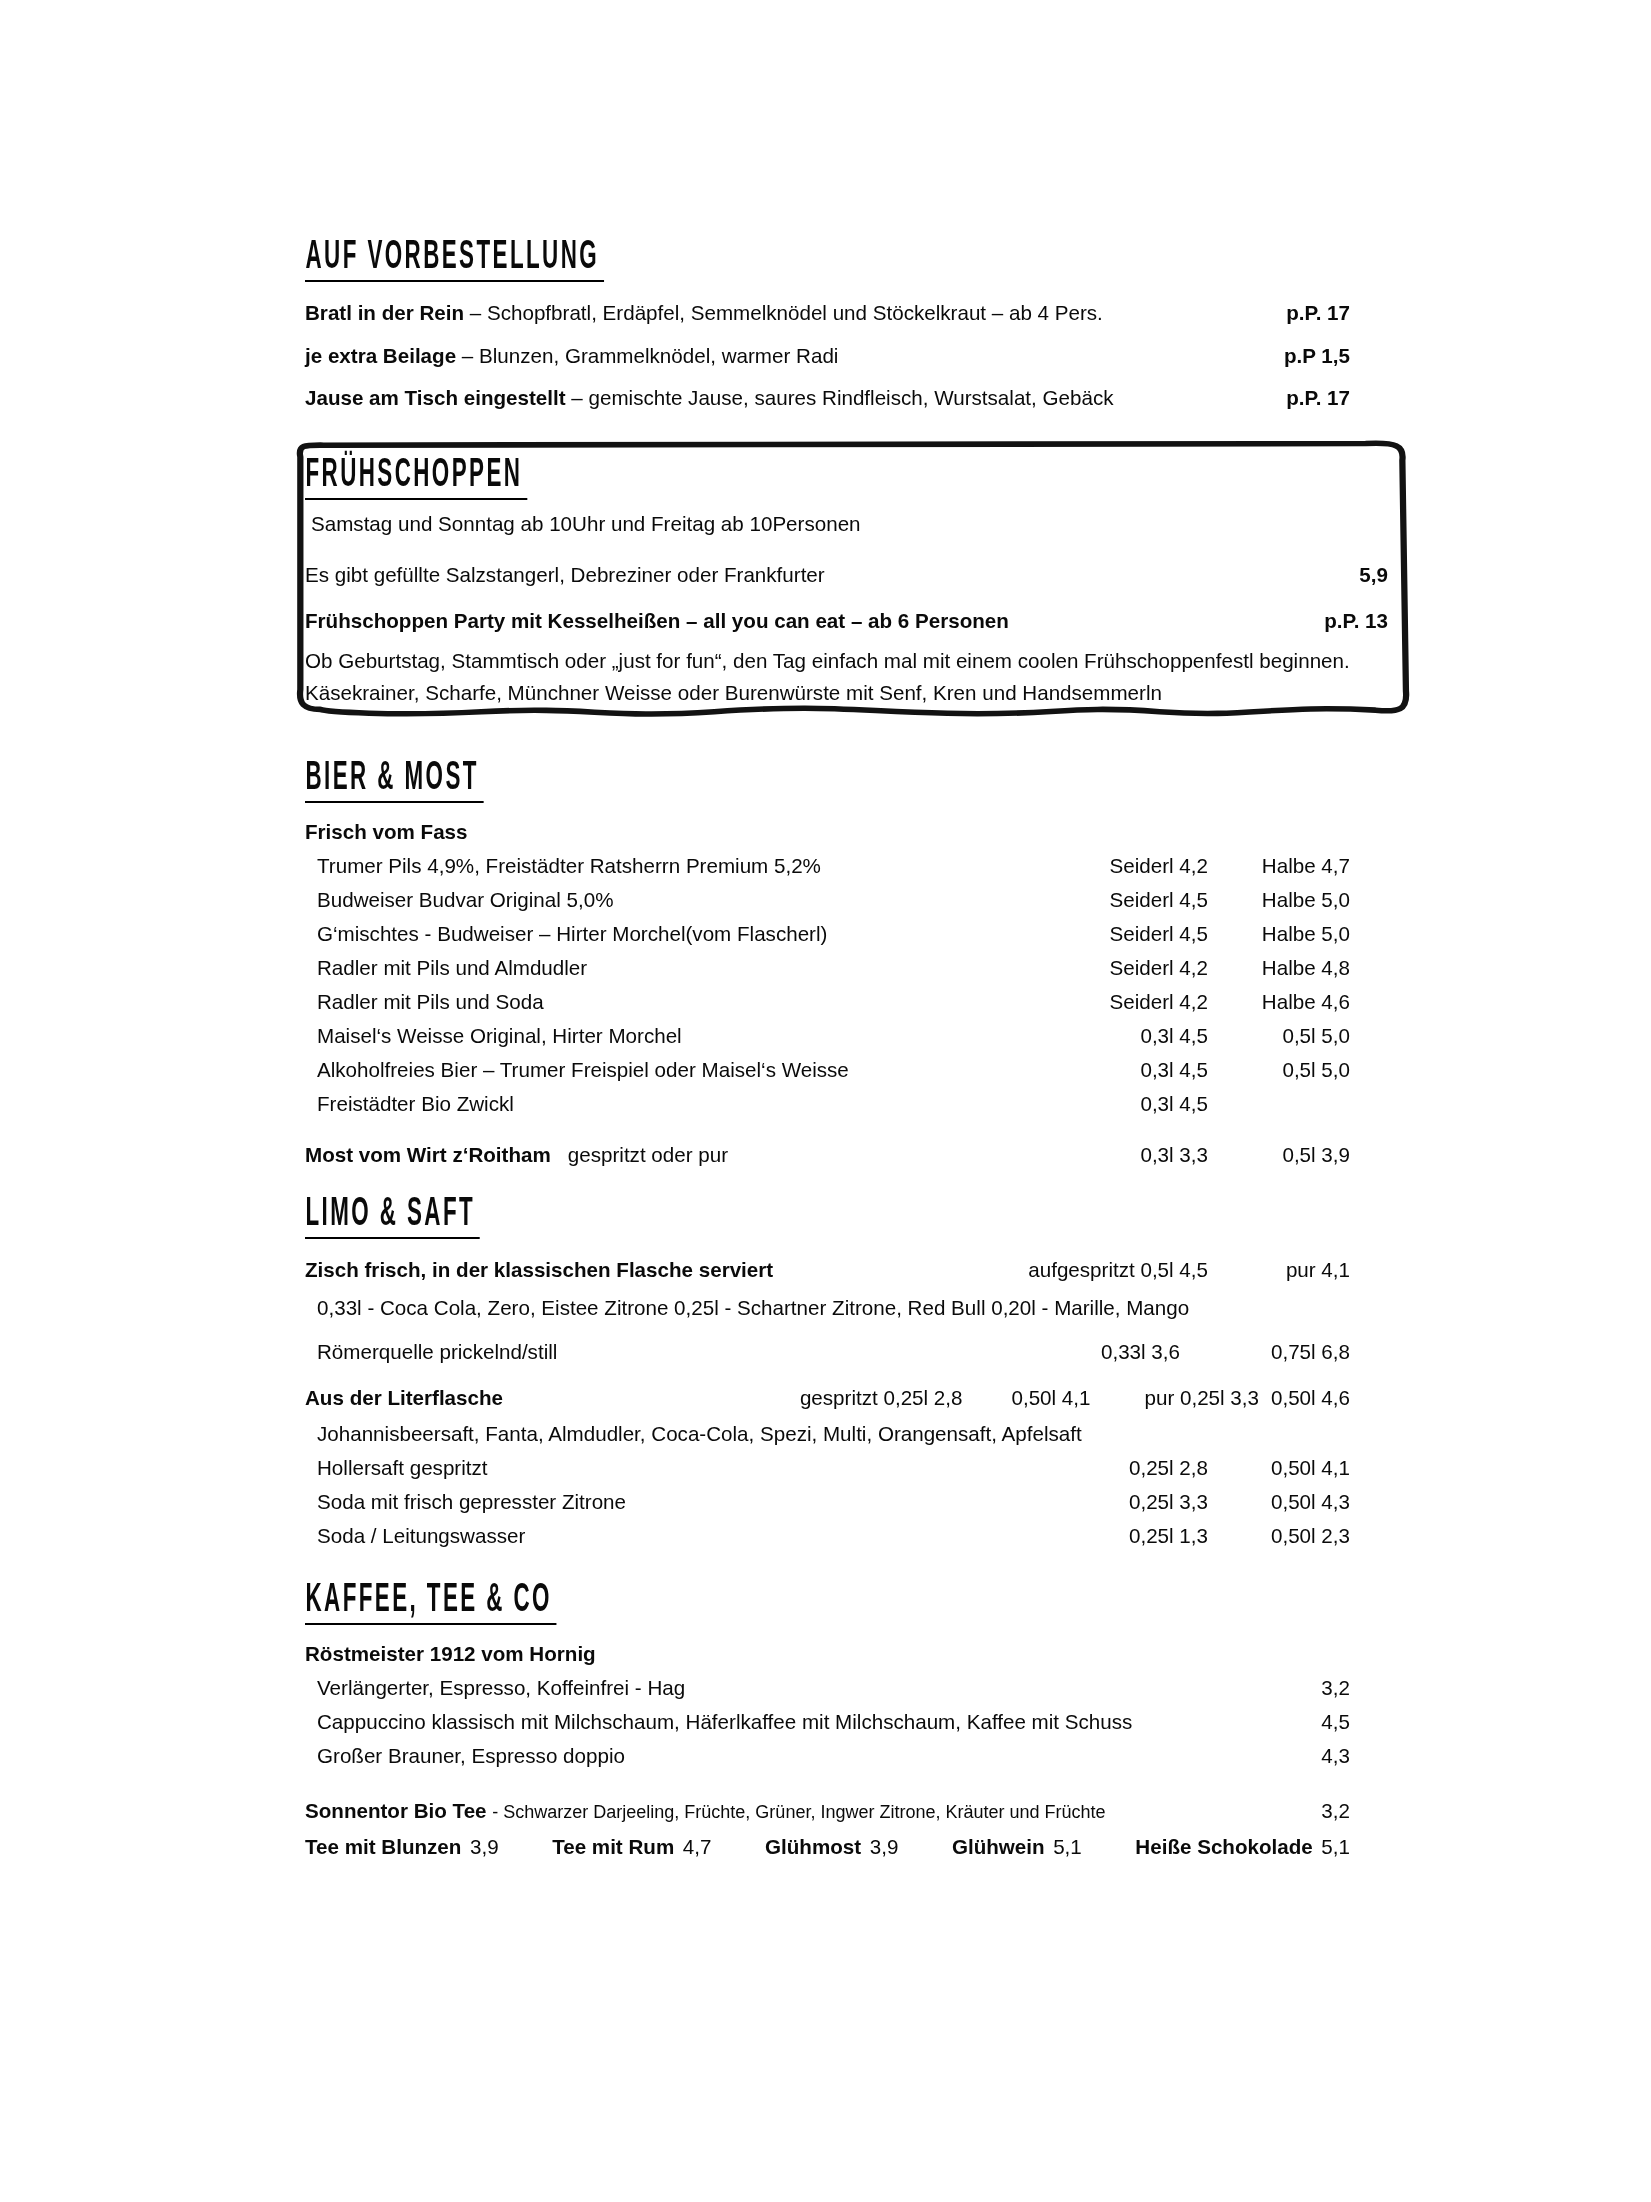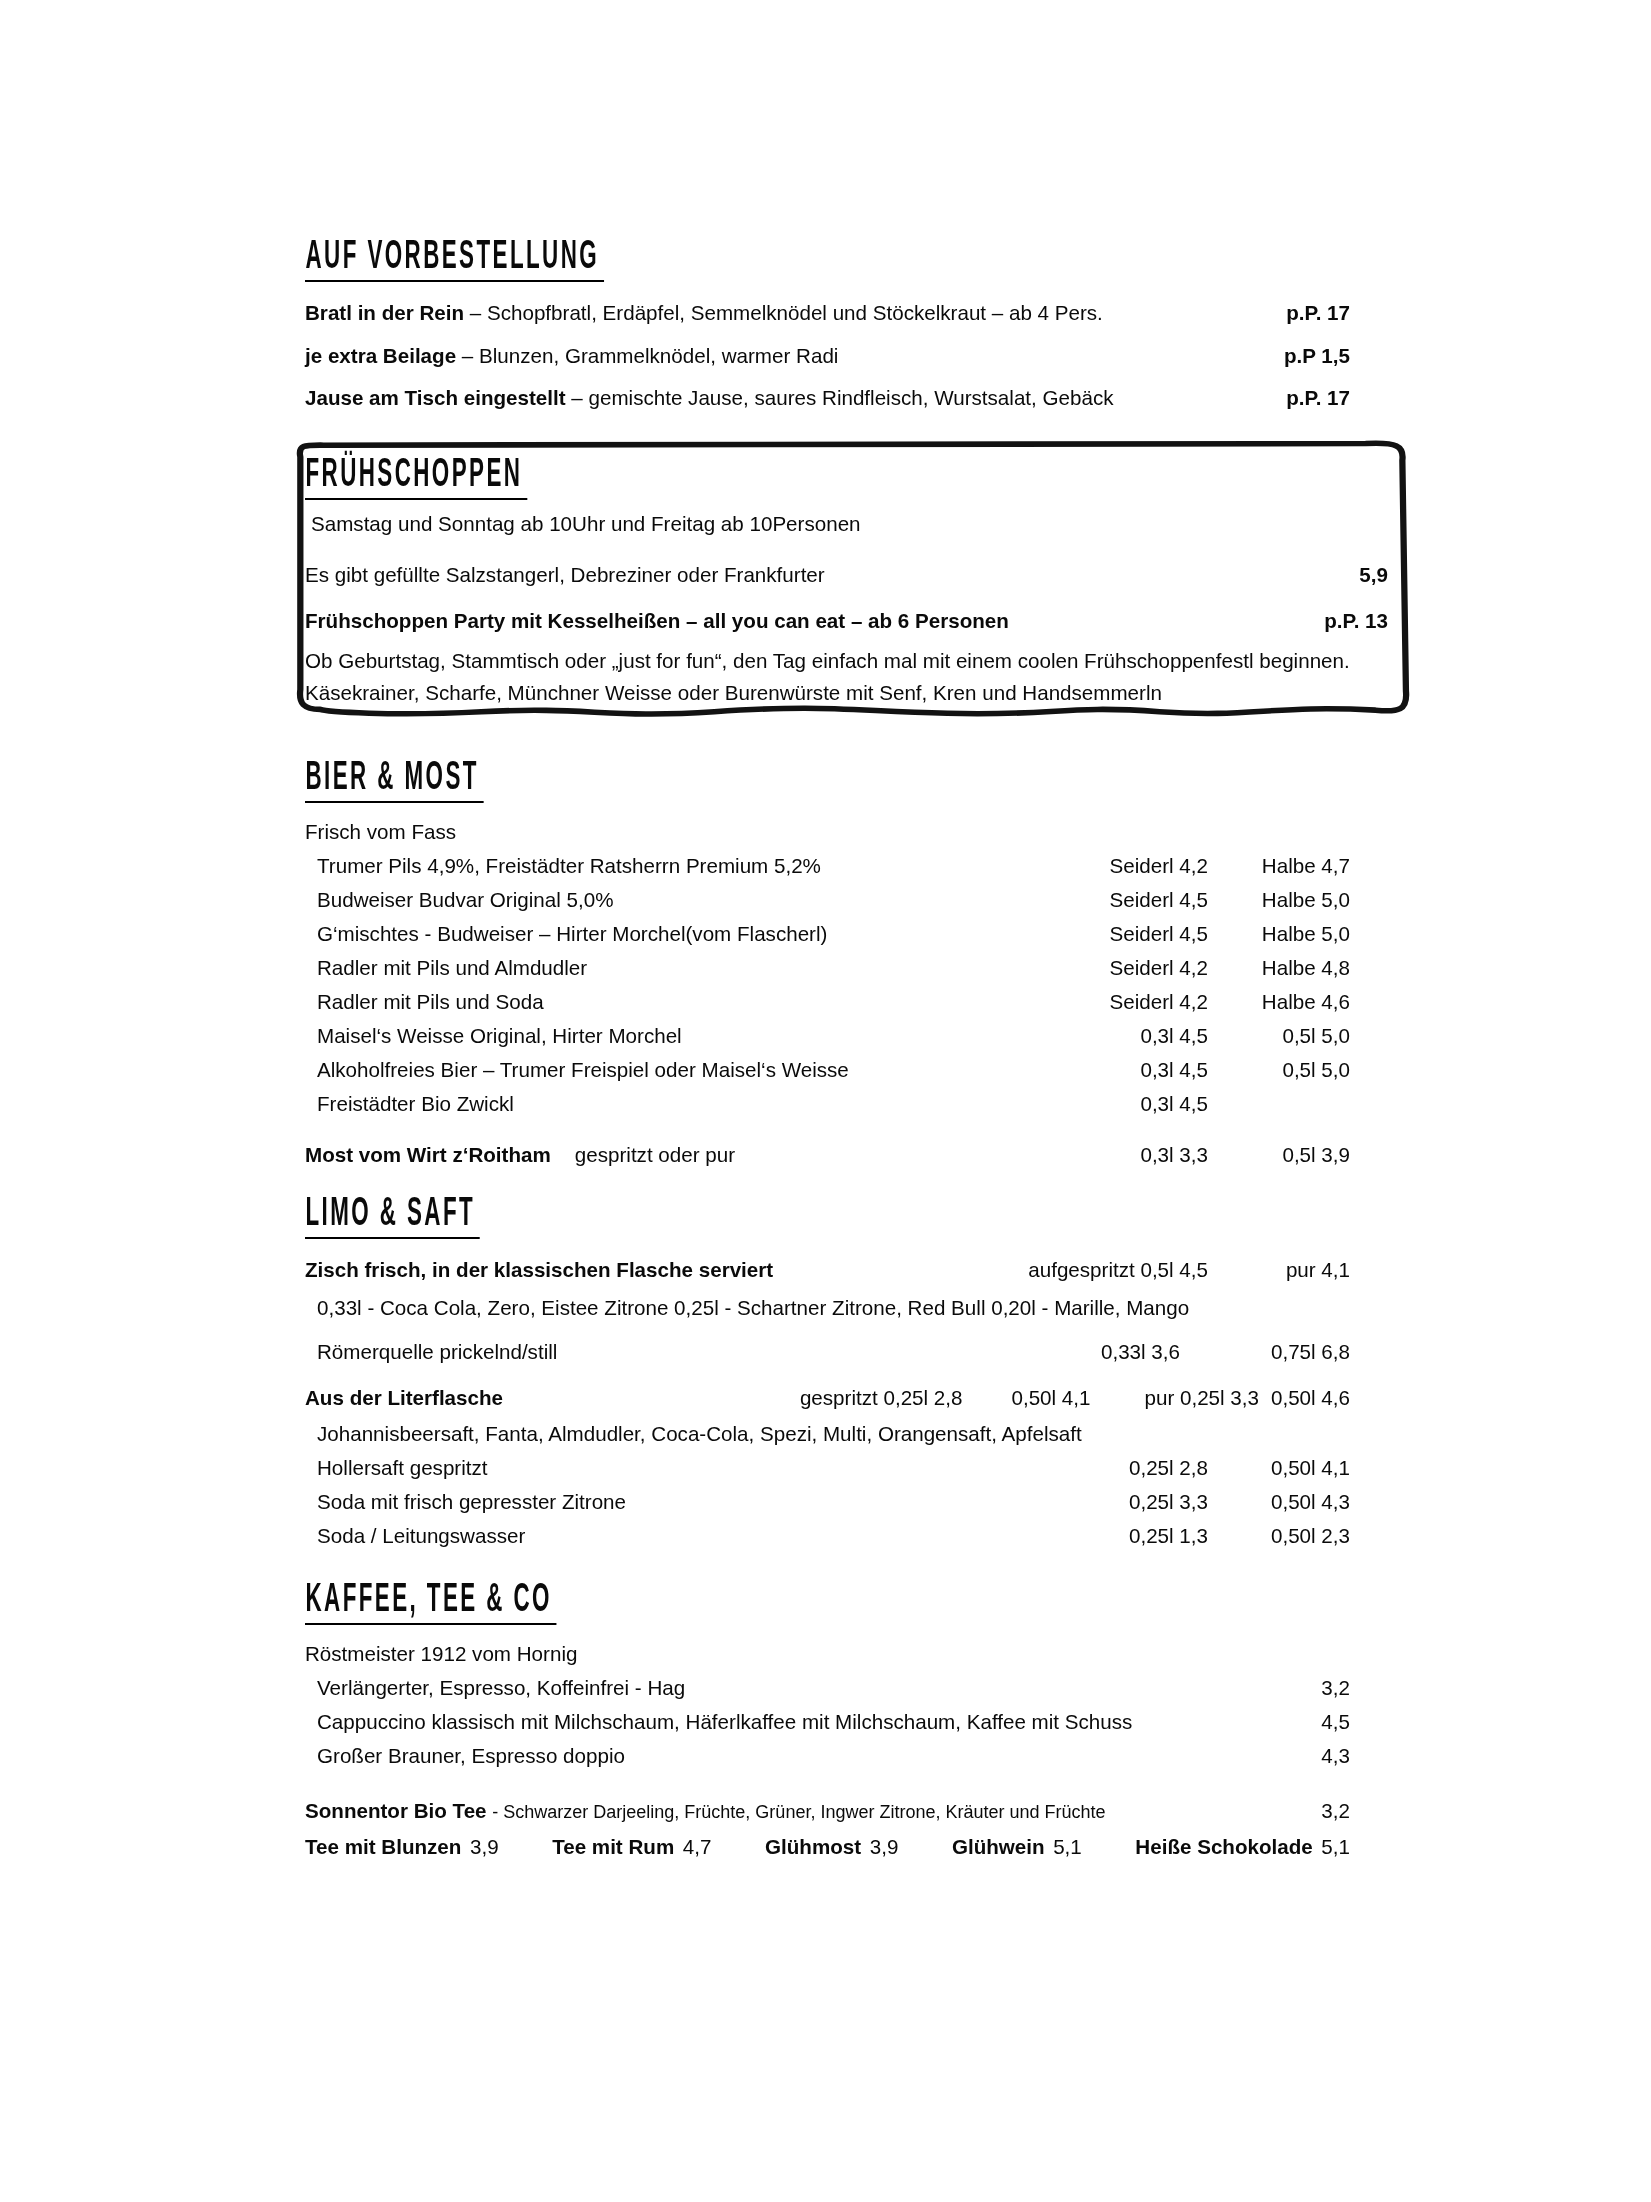--- a/index.html
+++ b/index.html
@@ -36,24 +36,24 @@
   
   .fbox{position:relative;margin:22.4px 0 29px -19px;width:1083px;padding:12px 26px 15.5px 19px;}
   .fbox svg.frame{position:absolute;left:0;top:0;width:100%;height:100%;pointer-events:none;}
   .fbox h2{margin-bottom:6.9px;}
   .fbox .intro{margin-bottom:17px;padding-left:6px;}
   .fbox .row1{margin-bottom:12px;}
   .fbox .row2{margin-bottom:6.9px;}
   .fbox p{margin:0;line-height:32px;}
 
   .secbier h2{margin-bottom:12px;}
-  .gh{font-weight:400;}
+  .gh{font-weight:700;}
   .g2{margin-top:15.5px;}
   .mostrow{margin-top:17px;}
-  .gap-desc{margin-left:24px;}
+  .gap-desc{margin-left:17px;}
 
   .seclimo h2{margin:17px 0 13.8px 0;}
   .dline{margin-top:3.4px;}
   .roemer{margin-top:10.3px;gap:28px;}
   .lit{margin-top:12px;}
   .litcells{flex:1;display:flex;justify-content:flex-end;white-space:nowrap;}
   .litcells .c1{margin-right:49px;}
   .litcells .c2{margin-right:54px;}
   .litcells .c3{margin-right:12px;}
   .desc2{margin-top:1.7px;}

